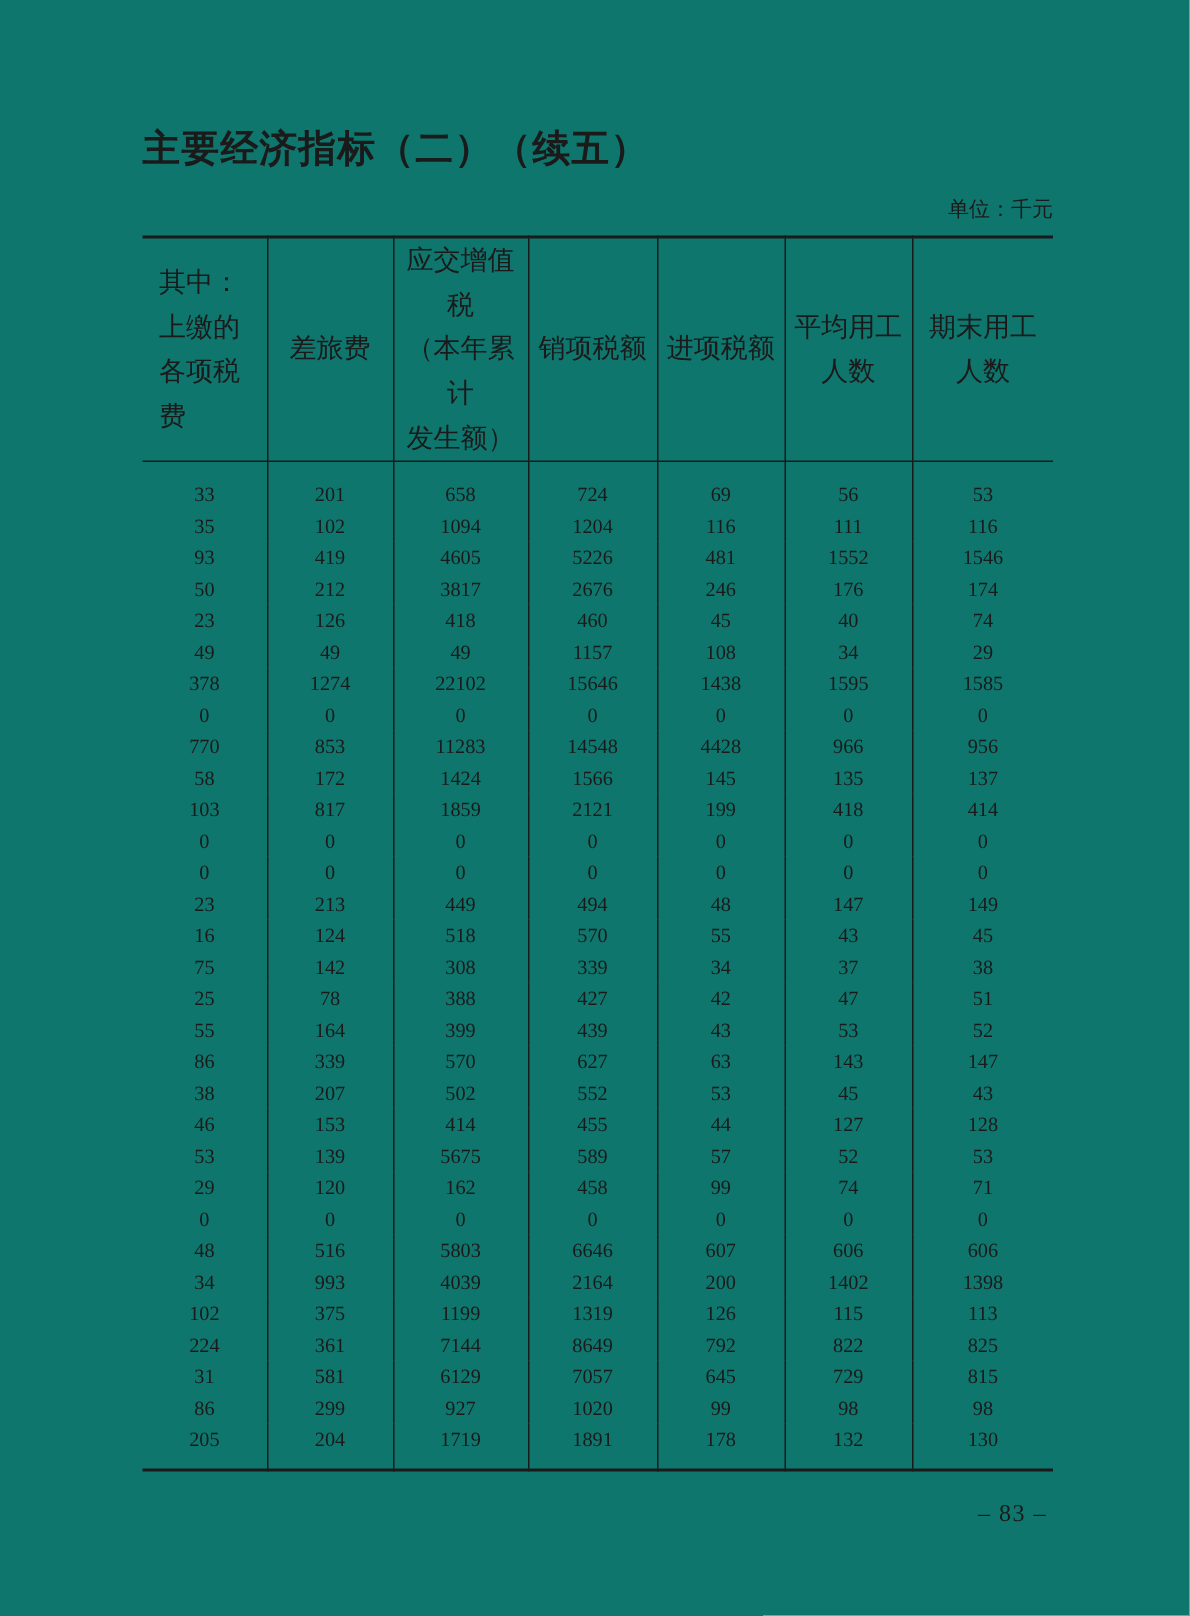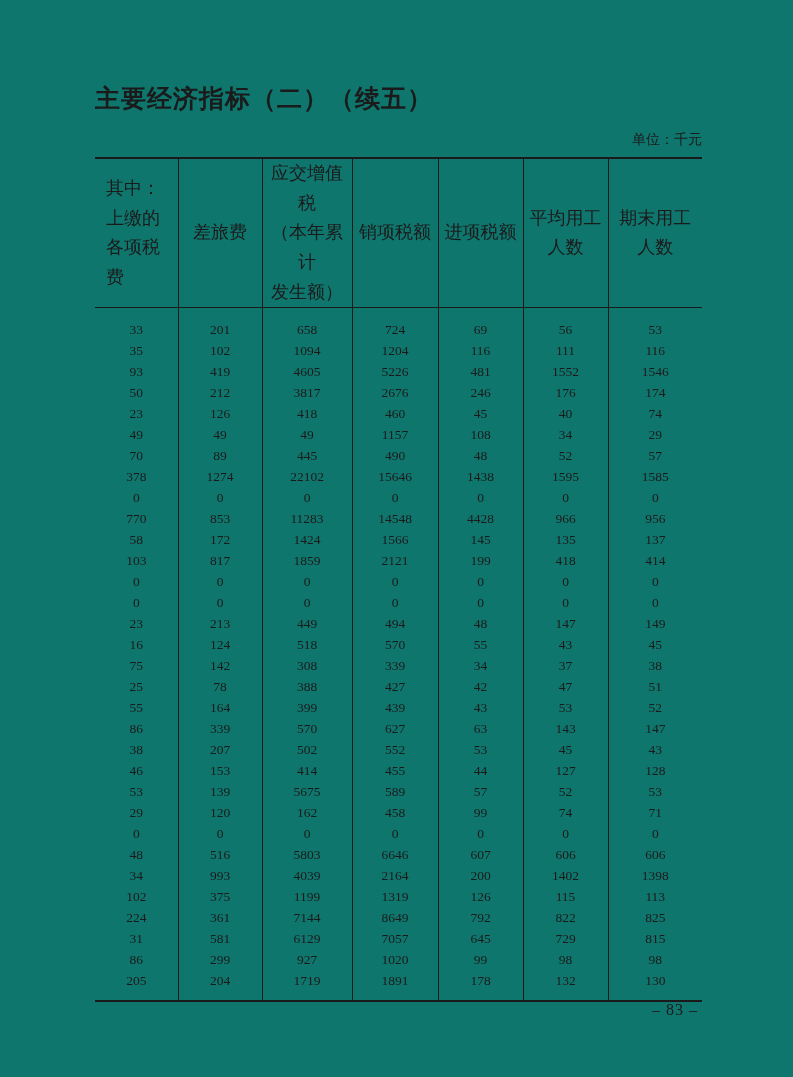--- a/index.html
+++ b/index.html
@@ -171,29 +171,20 @@
           <tr>
             <td>49</td>
             <td>49</td>
             <td>49</td>
             <td>1157</td>
             <td>108</td>
             <td>34</td>
             <td>29</td>
           </tr>
           <tr>
-            <td>70</td>
-            <td>89</td>
-            <td>445</td>
-            <td>490</td>
-            <td>48</td>
-            <td>52</td>
-            <td>57</td>
-          </tr>
-          <tr>
             <td>378</td>
             <td>1274</td>
             <td>22102</td>
             <td>15646</td>
             <td>1438</td>
             <td>1595</td>
             <td>1585</td>
           </tr>
           <tr>
             <td>0</td>

